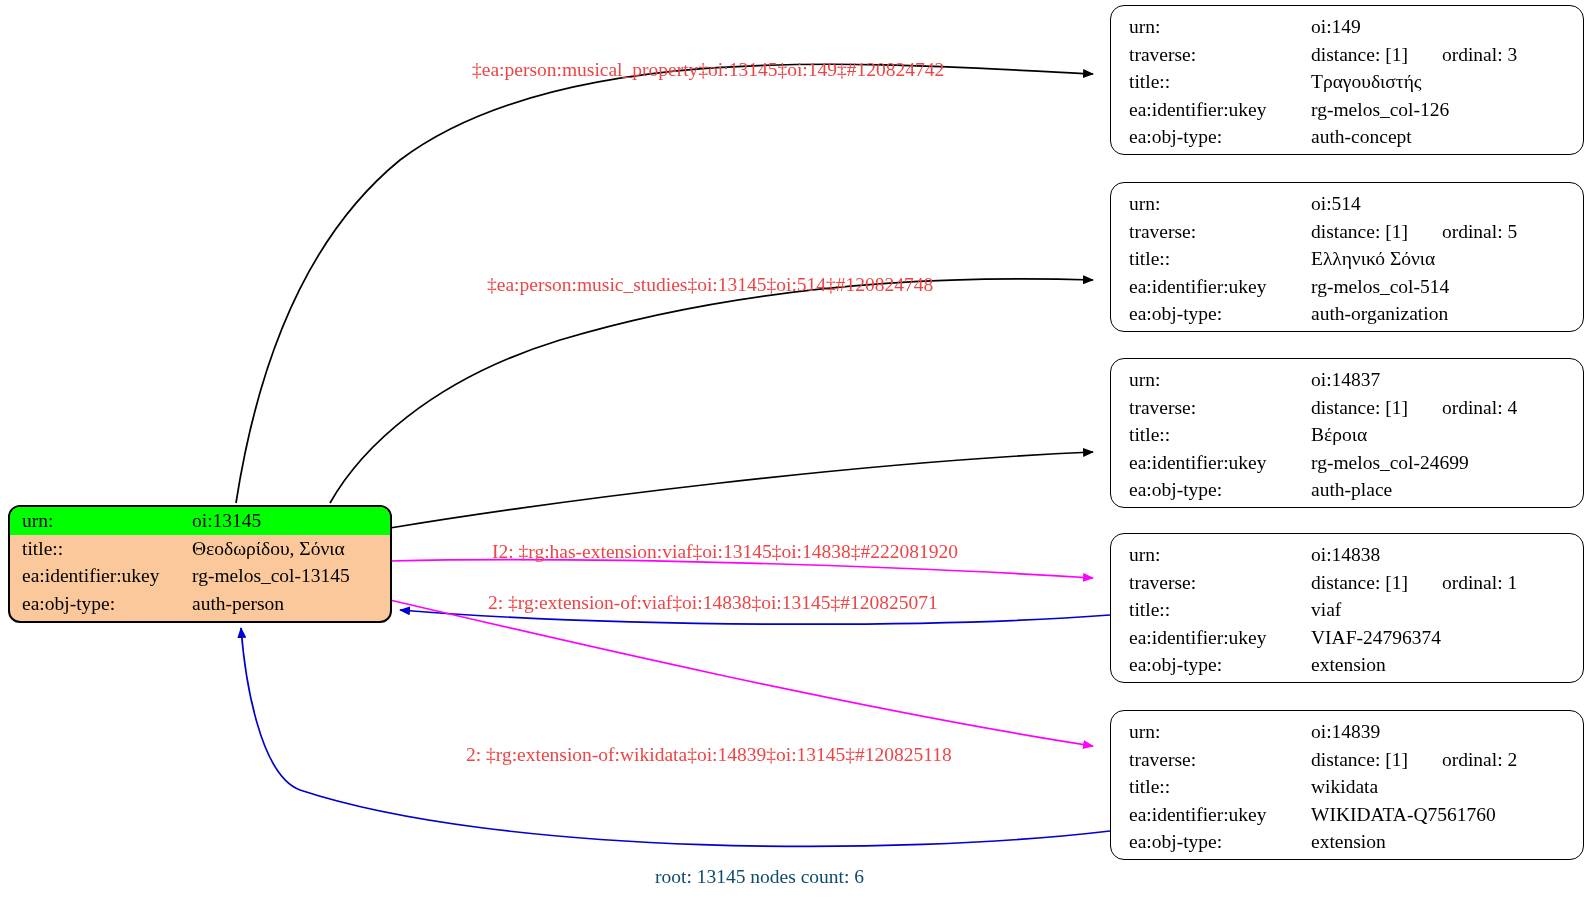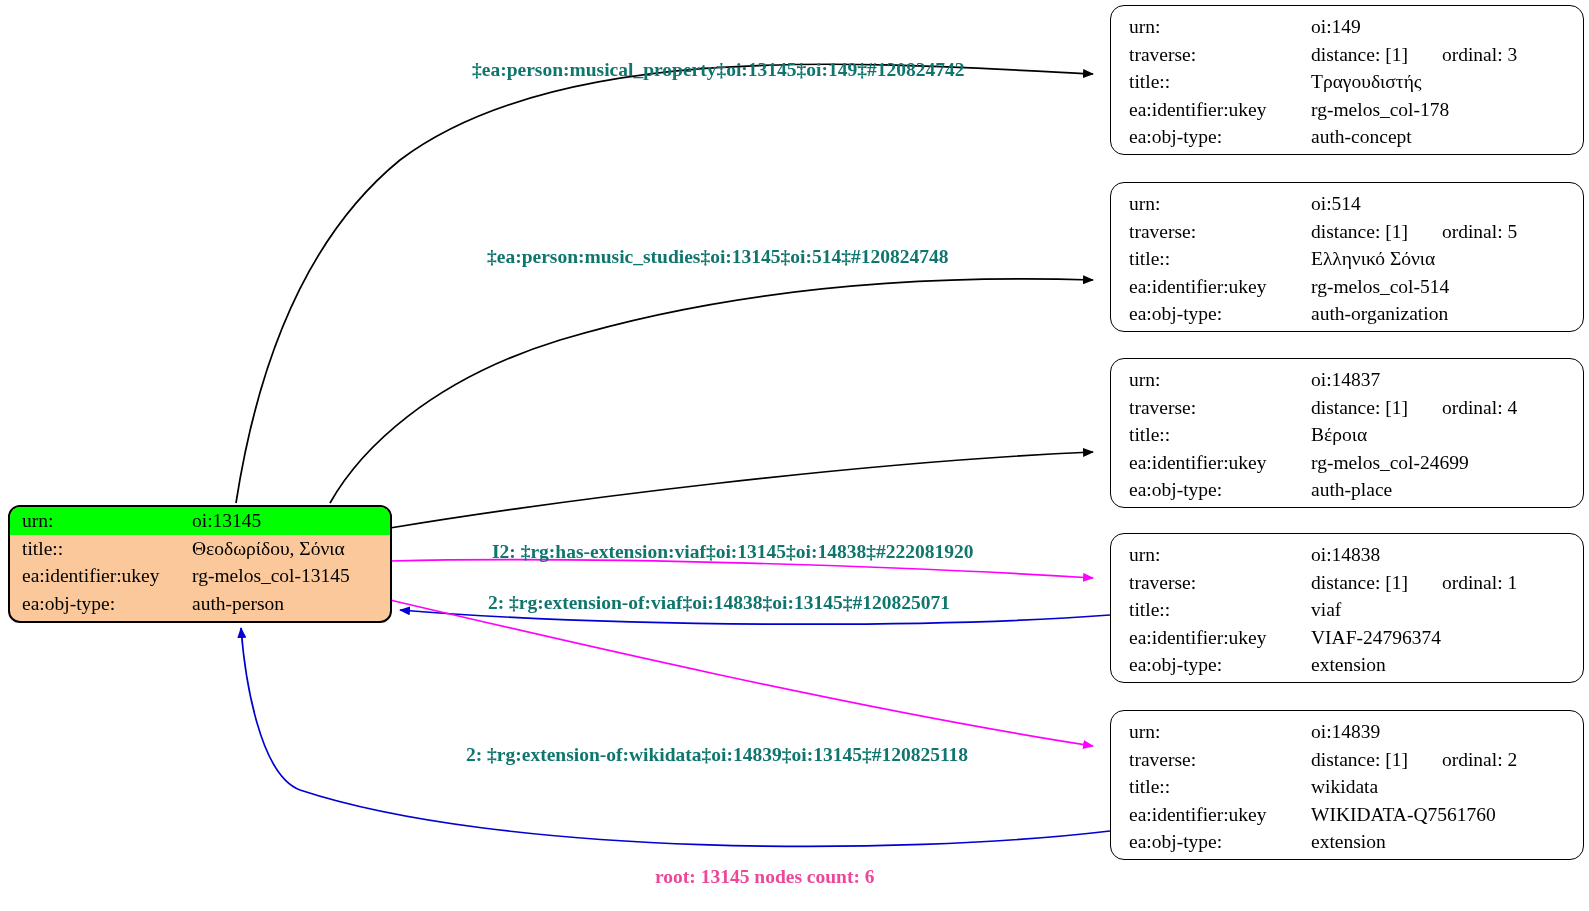--- a/index.html
+++ b/index.html
@@ -70,30 +70,28 @@
   .traverse-v {
     letter-spacing: 0;
   }
   .ord-gap { display: inline-block; width: 34px; }
 
   
   .edge-label {
     position: absolute;
     font-size: 19.5px;
     line-height: 22px;
-    color: #0f766e;
+    color: #ef4444;
     white-space: nowrap;
-    font-weight: bold;
   }
   .caption {
     position: absolute;
     font-size: 19.5px;
-    color: #ec4899;
+    color: #0c4a6e;
     white-space: nowrap;
-    font-weight: bold;
   }
 </style>
 </head>
 <body>
 
 <div id="canvas">
 
   <svg id="edge-layer" viewBox="0 0 1589 911" xmlns="http://www.w3.org/2000/svg">
     <defs>
       <marker id="ah-black" markerWidth="11" markerHeight="9" refX="10" refY="4.5" orient="auto" markerUnits="userSpaceOnUse">
@@ -152,21 +150,21 @@
       <div class="row">
         <span class="cell-k">traverse:</span>
         <span class="cell-v traverse-v"><span>distance: [1]</span><span class="ord-gap"></span><span>ordinal: 3</span></span>
       </div>
       <div class="row">
         <span class="cell-k">title::</span>
         <span class="cell-v">Τραγουδιστής</span>
       </div>
       <div class="row">
         <span class="cell-k">ea:identifier:ukey</span>
-        <span class="cell-v">rg-melos_col-178</span>
+        <span class="cell-v">rg-melos_col-126</span>
       </div>
       <div class="row">
         <span class="cell-k">ea:obj-type:</span>
         <span class="cell-v">auth-concept</span>
       </div>
     </div>
   </div>
 
   <div class="node node-plain" style="left:1110px; top:182px; width:474px; height:150px;">
     <div class="rows">
@@ -262,20 +260,20 @@
         <span class="cell-v">WIKIDATA-Q7561760</span>
       </div>
       <div class="row">
         <span class="cell-k">ea:obj-type:</span>
         <span class="cell-v">extension</span>
       </div>
     </div>
   </div>
 
   <div class="edge-label" style="left:472px; top:59px;">‡ea:person:musical_property‡oi:13145‡oi:149‡#120824742</div>
-  <div class="edge-label" style="left:487px; top:246px;">‡ea:person:music_studies‡oi:13145‡oi:514‡#120824748</div>
+  <div class="edge-label" style="left:487px; top:274px;">‡ea:person:music_studies‡oi:13145‡oi:514‡#120824748</div>
   <div class="edge-label" style="left:476px; top:541px;margin-left:16px;">I2: ‡rg:has-extension:viaf‡oi:13145‡oi:14838‡#222081920</div>
   <div class="edge-label" style="left:488px; top:592px;">2: ‡rg:extension-of:viaf‡oi:14838‡oi:13145‡#120825071</div>
   <div class="edge-label" style="left:466px; top:744px;">2: ‡rg:extension-of:wikidata‡oi:14839‡oi:13145‡#120825118</div>
 
   <div class="caption" style="left:655px; top:866px;">root: 13145 nodes count: 6</div>
 
 </div>
 
 </body></html>

